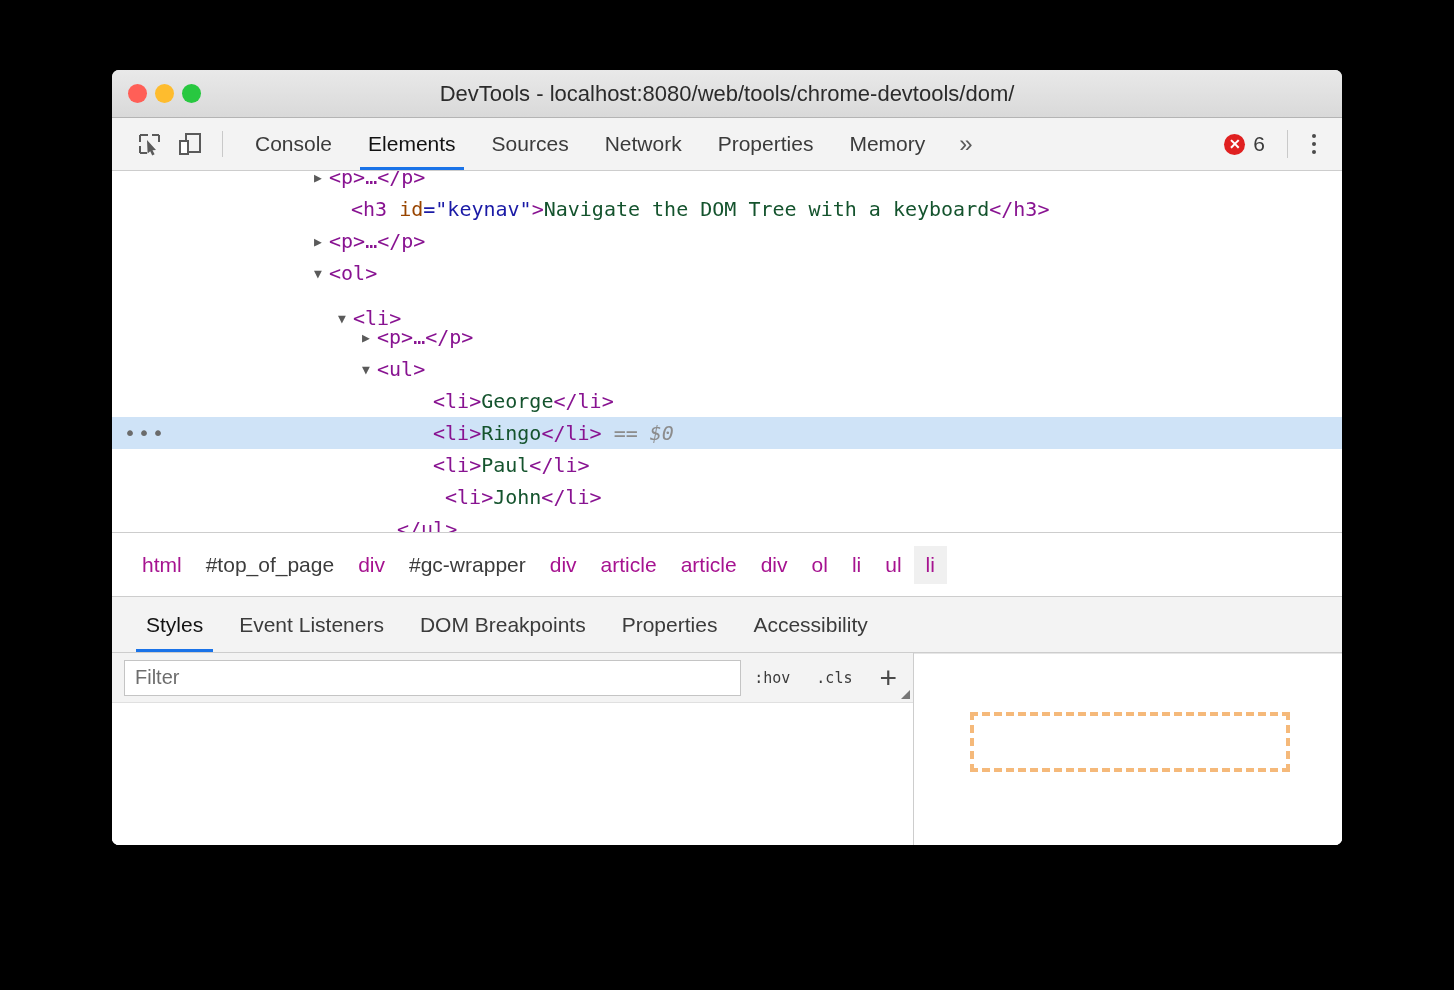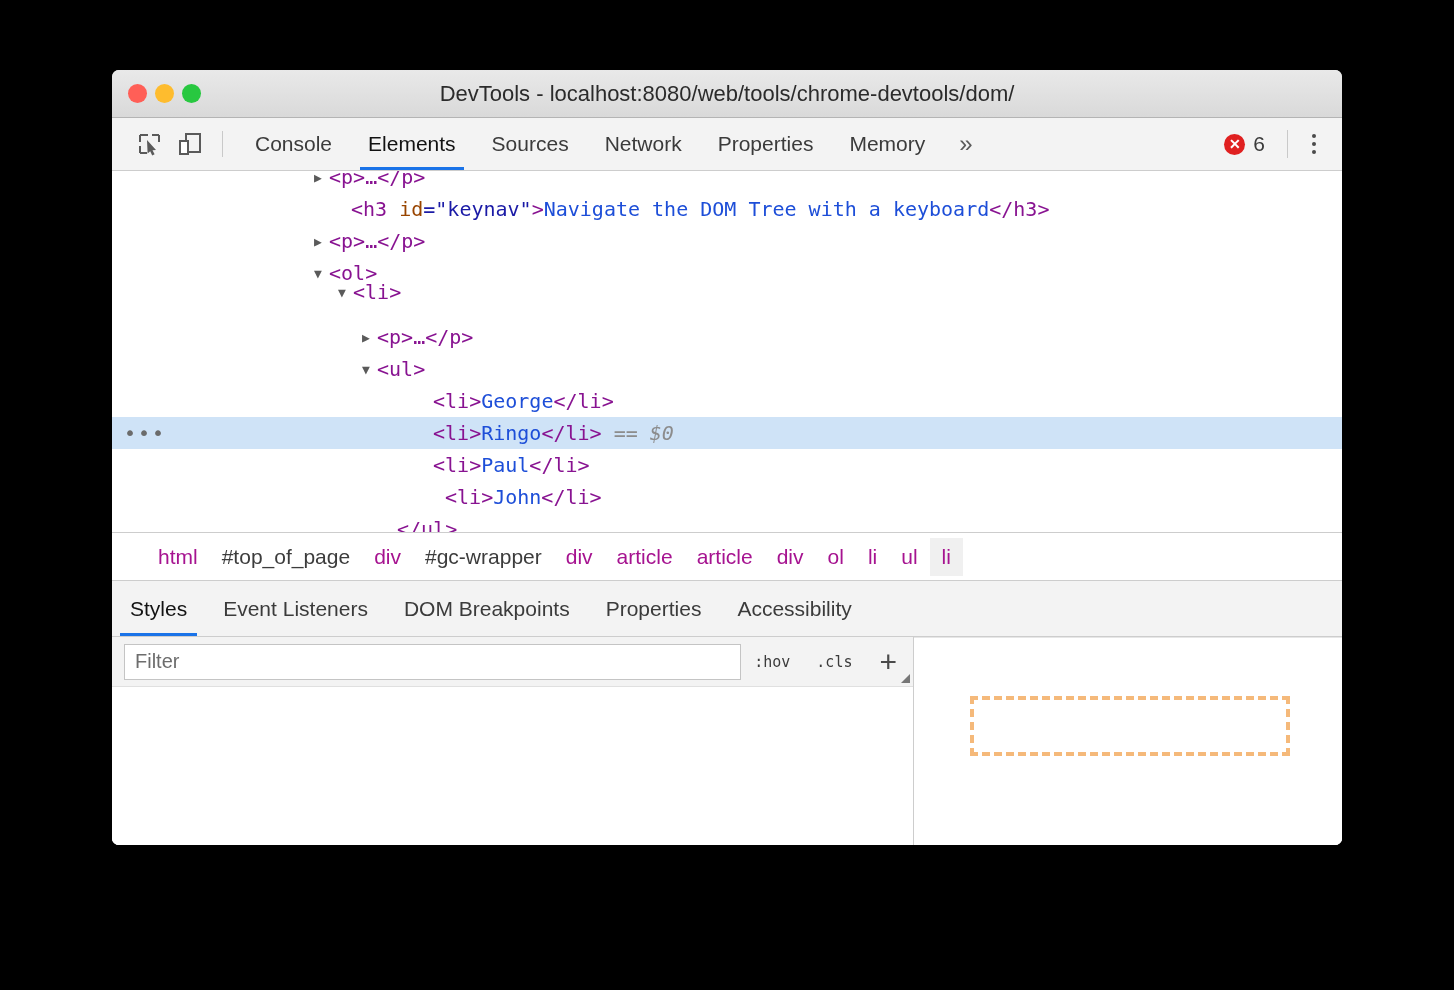--- a/index.html
+++ b/index.html
@@ -192,65 +192,66 @@
     text-align: left;
     vertical-align: 2px;
   }
   .twisty.closed::before { content: "\25B6"; }
   .twisty.open::before   { content: "\25BC"; }
   .twisty.none::before   { content: ""; }
   .tag   { color: #881391; }
   .punct { color: #881391; }
   .attr-name  { color: #994500; }
   .attr-value { color: #1a1aa6; }
-  .txt   { color: #1d4ed8; }
+  .txt   { color: #14532d; }
   .ellip { color: #881391; }
   .sel-marker {
     position: absolute;
     left: 12px;
     top: 0;
     color: #6b6b6b;
     letter-spacing: 2px;
     font-size: 20px;
   }
   .dollar {
     color: #8c8c8c;
     font-style: italic;
   }
   .eqeq { color: #8c8c8c; }
 
   
   #breadcrumb {
-    height: 49px;
+    height: 65px;
     background: #ffffff;
     border-top: 1px solid #cdcdcd;
     border-bottom: 1px solid #cdcdcd;
     display: flex;
     align-items: center;
-    padding-left: 34px;
+    padding-left: 18px;
     box-sizing: border-box;
     overflow: hidden;
   }
   .crumb {
     font-size: 21px;
     padding: 7px 12px;
     color: #a61390;
     cursor: pointer;
     white-space: nowrap;
   }
   .crumb.id-crumb { color: #3c3c3c; }
   .crumb.selected { background: #f0f0f0; }
 
   
   #sidebar-tabs {
     height: 56px;
     background: #f3f3f3;
     border-bottom: 1px solid #cdcdcd;
     display: flex;
     align-items: center;
+    padding-left: 16px;
     box-sizing: border-box;
   }
   .side-tab {
     font-size: 21px;
     color: #3b3b3b;
     height: 55px;
     line-height: 55px;
     padding: 0 18px;
     cursor: pointer;
     position: relative;
@@ -392,21 +393,21 @@
         <i></i>
         <i></i>
     </div>
   </div>
 
   <div id="dom-tree">
       <div class="dom-row" style="position: absolute; left: 0px; right: 0px; top: -10px;"><span class="indent" style="width: 186px;"></span><span class="twisty closed"></span><span class="punct">&lt;</span><span class="tag">p</span><span class="punct">&gt;</span><span class="ellip">…</span><span class="punct">&lt;/</span><span class="tag">p</span><span class="punct">&gt;</span></div>
       <div class="dom-row" style="position: absolute; left: 0px; right: 0px; top: 22px;"><span class="indent" style="width: 208px;"></span><span class="twisty none"></span><span class="punct">&lt;</span><span class="tag">h3</span><span class="txt"> </span><span class="attr-name">id</span><span class="attr-value">="keynav"</span><span class="punct">&gt;</span><span class="txt">Navigate the DOM Tree with a keyboard</span><span class="punct">&lt;/</span><span class="tag">h3</span><span class="punct">&gt;</span></div>
       <div class="dom-row" style="position: absolute; left: 0px; right: 0px; top: 54px;"><span class="indent" style="width: 186px;"></span><span class="twisty closed"></span><span class="punct">&lt;</span><span class="tag">p</span><span class="punct">&gt;</span><span class="ellip">…</span><span class="punct">&lt;/</span><span class="tag">p</span><span class="punct">&gt;</span></div>
       <div class="dom-row" style="position: absolute; left: 0px; right: 0px; top: 86px;"><span class="indent" style="width: 186px;"></span><span class="twisty open"></span><span class="punct">&lt;</span><span class="tag">ol</span><span class="punct">&gt;</span></div>
-      <div class="dom-row" style="position: absolute; left: 0px; right: 0px; top: 105px;"><span class="indent" style="width: 210px;"></span><span class="twisty open"></span><span class="punct">&lt;</span><span class="tag">li</span><span class="punct">&gt;</span></div>
+      <div class="dom-row" style="position: absolute; left: 0px; right: 0px; top: 131px;"><span class="indent" style="width: 210px;"></span><span class="twisty open"></span><span class="punct">&lt;</span><span class="tag">li</span><span class="punct">&gt;</span></div>
       <div class="dom-row" style="position: absolute; left: 0px; right: 0px; top: 150px;"><span class="indent" style="width: 234px;"></span><span class="twisty closed"></span><span class="punct">&lt;</span><span class="tag">p</span><span class="punct">&gt;</span><span class="ellip">…</span><span class="punct">&lt;/</span><span class="tag">p</span><span class="punct">&gt;</span></div>
       <div class="dom-row" style="position: absolute; left: 0px; right: 0px; top: 182px;"><span class="indent" style="width: 234px;"></span><span class="twisty open"></span><span class="punct">&lt;</span><span class="tag">ul</span><span class="punct">&gt;</span></div>
       <div class="dom-row" style="position: absolute; left: 0px; right: 0px; top: 214px;"><span class="indent" style="width: 290px;"></span><span class="twisty none"></span><span class="punct">&lt;</span><span class="tag">li</span><span class="punct">&gt;</span><span class="txt">George</span><span class="punct">&lt;/</span><span class="tag">li</span><span class="punct">&gt;</span></div>
       <div class="dom-row selected" style="position: absolute; left: 0px; right: 0px; top: 246px;"><span class="sel-marker">•••</span><span class="indent" style="width: 290px;"></span><span class="twisty none"></span><span class="punct">&lt;</span><span class="tag">li</span><span class="punct">&gt;</span><span class="txt">Ringo</span><span class="punct">&lt;/</span><span class="tag">li</span><span class="punct">&gt;</span><span class="eqeq"> == </span><span class="dollar">$0</span></div>
       <div class="dom-row" style="position: absolute; left: 0px; right: 0px; top: 278px;"><span class="indent" style="width: 290px;"></span><span class="twisty none"></span><span class="punct">&lt;</span><span class="tag">li</span><span class="punct">&gt;</span><span class="txt">Paul</span><span class="punct">&lt;/</span><span class="tag">li</span><span class="punct">&gt;</span></div>
       <div class="dom-row" style="position: absolute; left: 12px; right: 0px; top: 310px;"><span class="indent" style="width: 290px;"></span><span class="twisty none"></span><span class="punct">&lt;</span><span class="tag">li</span><span class="punct">&gt;</span><span class="txt">John</span><span class="punct">&lt;/</span><span class="tag">li</span><span class="punct">&gt;</span></div>
       <div class="dom-row" style="position: absolute; left: 0px; right: 0px; top: 342px;"><span class="indent" style="width: 254px;"></span><span class="twisty none"></span><span class="punct">&lt;/</span><span class="tag">ul</span><span class="punct">&gt;</span></div>
     </div>
 
   <div id="breadcrumb">

